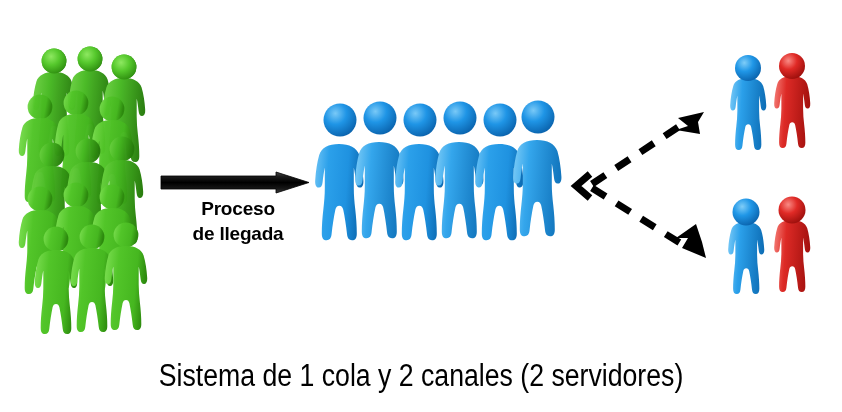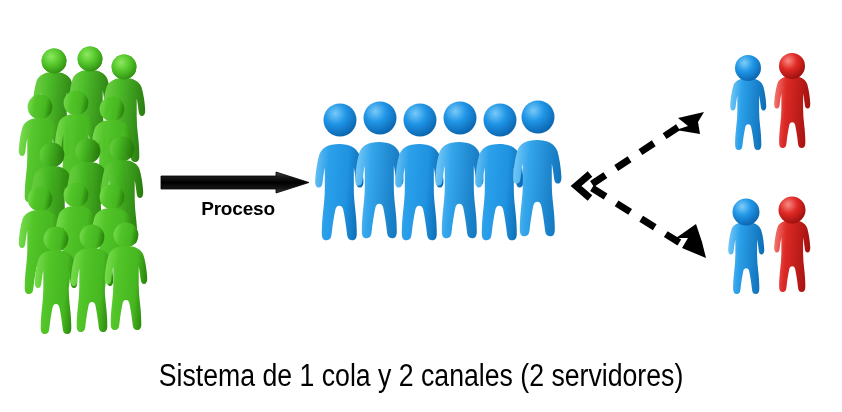--- a/index.html
+++ b/index.html
@@ -198,20 +198,21 @@
       </defs>
       <g transform="translate(1,4)">
         <polygon points="0,4 115,4 115,0 148,10.5 115,21 115,17 0,17" fill="url(#gArrow)"></polygon>
         <polygon points="0,4 115,4 115,0 148,10.5 115,21 115,17 0,17" fill="none" stroke="#000000" stroke-width="0.8"></polygon>
       </g>
     </svg>
   </div>
 
   <div class="layer" id="arrival-label">
     <div>Proceso</div>
+    <div>de llegada</div>
   </div>
 
   <div class="layer" id="queue-line">
     <svg width="262" height="190" viewBox="0 0 262 190">
       <defs>
         <radialGradient id="gBlueHead" cx="36%" cy="30%" r="74%">
           <stop offset="0%" stop-color="#79c9f7"></stop>
           <stop offset="45%" stop-color="#1f95e6"></stop>
           <stop offset="100%" stop-color="#0a63ad"></stop>
         </radialGradient>

